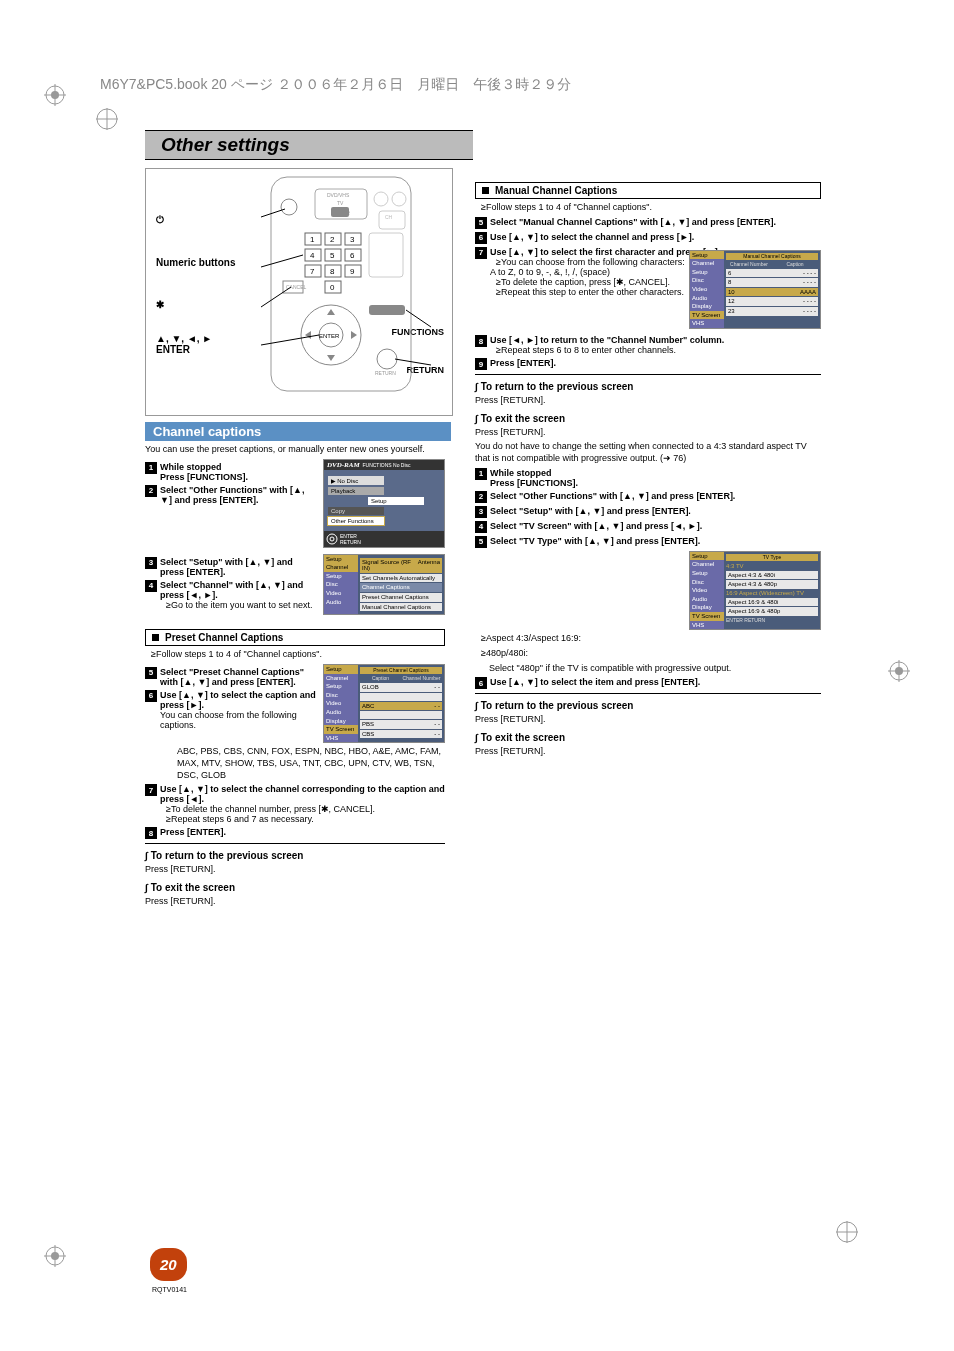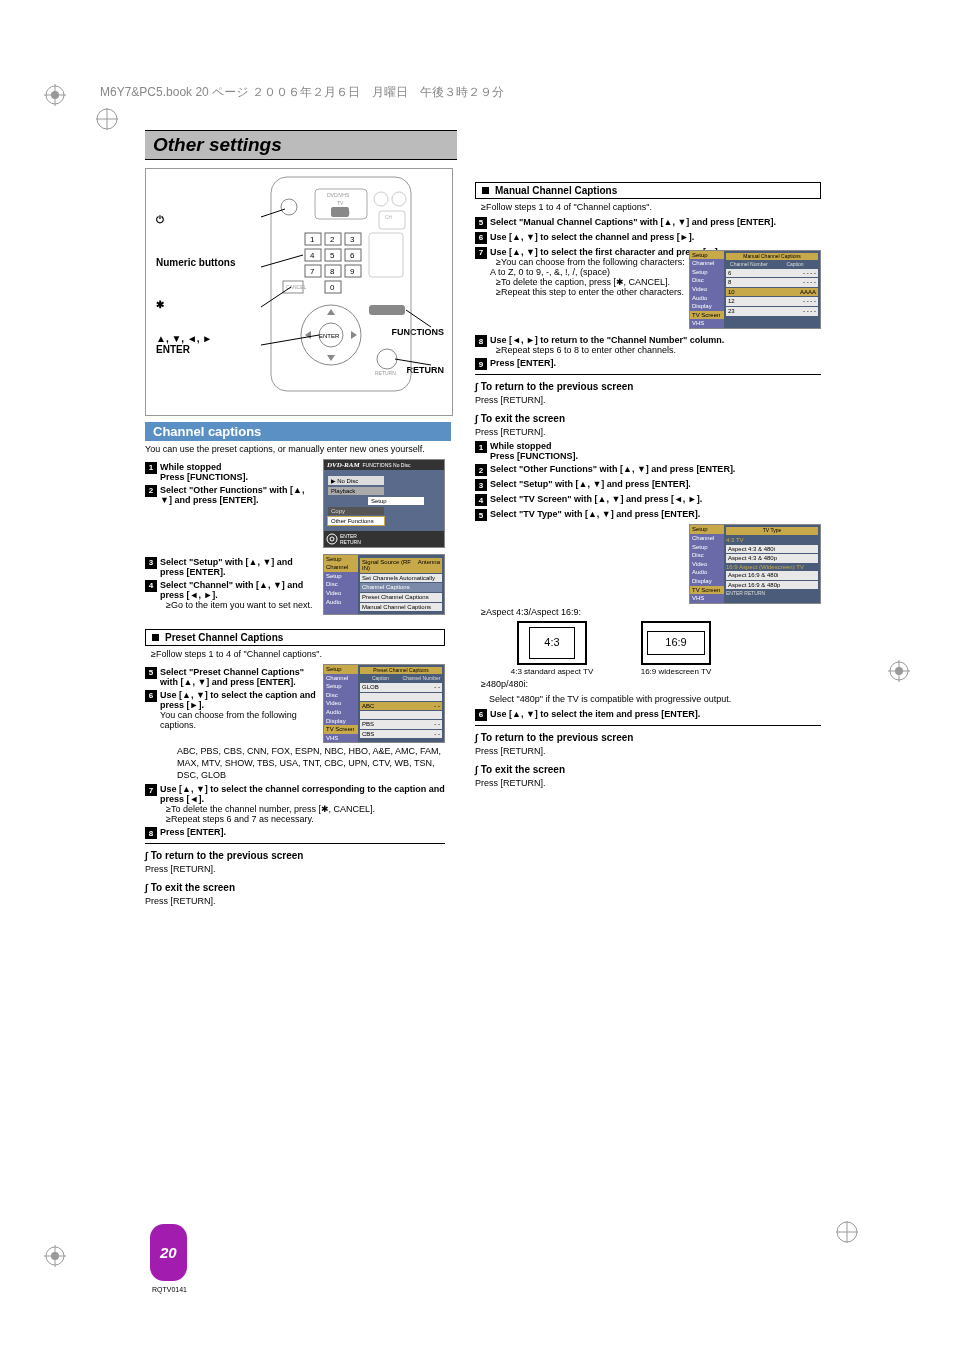--- a/index.html
+++ b/index.html
@@ -1,36 +1,36 @@
 <!DOCTYPE html>
 <html><head>
 <meta charset="utf-8">
 <style>
   body{margin:0;font-family:Arial,Helvetica,sans-serif;font-size:9px;color:#000;background:#fff}
   .page{width:954px;height:1351px;position:relative;margin:0 auto;background:#fff}
-  .print-header{position:absolute;left:100px;top:84px;font-size:12px;color:#888}
+  .print-header{position:absolute;left:100px;top:76px;font-size:14px;color:#888}
   .reg-mark{position:absolute;width:22px;height:22px}
   .content{position:absolute;left:145px;top:130px;width:700px}
-  .main-title{background:#bbb;color:#000;font-size:19px;font-weight:bold;font-style:italic;padding:3px 8px;margin-bottom:8px;border-top:1px solid #000;border-bottom:1px solid #000;width:296px}
+  .main-title{background:#bbb;color:#000;font-size:19px;font-weight:bold;font-style:italic;padding:3px 16px;margin-bottom:8px;border-top:1px solid #000;border-bottom:1px solid #000;width:296px}
   .cols{display:flex;gap:30px}
   .col-l{width:300px}
   .col-r{width:346px}
   .section-bar{background:#5b90c4;color:#fff;font-size:13px;font-weight:bold;padding:2px 8px;margin-top:6px;width:290px}
   p{margin:3px 0;line-height:1.3}
   .bold{font-weight:bold}
   .num-box{display:inline-flex;width:12px;height:12px;background:#000;color:#fff;font-size:8px;font-weight:bold;align-items:center;justify-content:center;margin-right:3px;flex-shrink:0}
   .step{display:flex;align-items:flex-start;margin:3px 0}
   .step-body{flex:1}
   .bullet{margin-left:14px;text-indent:-8px}
   .bullet::before{content:"≥"}
   .sub-hdr{border:1px solid #000;padding:2px 6px;font-weight:bold;font-size:10px;display:flex;align-items:center;margin-top:14px;margin-bottom:2px}
   .sq{display:inline-block;width:7px;height:7px;background:#000;margin-right:6px}
   .sq-line{font-weight:bold;font-size:10px;margin-top:6px}
   .sq-line::before{content:"∫";font-weight:bold;margin-right:3px}
-  .page-num{position:absolute;left:150px;bottom:70px;background:#a21caf;color:#fff;font-size:15px;font-style:italic;font-weight:bold;padding:20px 10px;border-radius:14px}
+  .page-num{position:absolute;left:150px;bottom:70px;background:#c2410c;color:#fff;font-size:15px;font-style:italic;font-weight:bold;padding:8px 10px;border-radius:14px}
   .page-code{position:absolute;left:152px;bottom:58px;font-size:7px}
   .remote-box{border:1px solid #999;padding:8px;width:290px;height:230px;position:relative;margin-bottom:6px}
   .remote-label{position:absolute;font-size:10px;font-weight:bold}
   .remote-svg{position:absolute;left:115px;top:6px;width:170px;height:218px}
   .osd{border:1px solid #888;font-size:6px;line-height:1.1;background:#fff}
   .osd .body{display:flex}
   .osd .sidebar{background:#6a6aa8;color:#fff;width:34px}
   .osd .sidebar div{padding:1px 2px}
   .osd .sidebar .act{background:#c7a94a;color:#000}
   .osd .main{flex:1;background:#4a5c7a;color:#fff;padding:2px}
@@ -377,20 +377,21 @@
         <div class="step">
             <span class="num-box">9</span>
             <div class="step-body bold">Press [ENTER].</div>
           </div>
         <hr class="thin">
         <div class="sq-line">To return to the previous screen</div>
         <p>Press [RETURN].</p>
         <div class="sq-line">To exit the screen</div>
         <p>Press [RETURN].</p>
 
+        <p>You do not have to change the setting when connected to a 4:3 standard aspect TV that is not compatible with progressive output. (➜ 76)</p>
         <div class="step">
             <span class="num-box">1</span>
             <div class="step-body"><span class="bold">While stopped</span><br><span class="bold">Press [FUNCTIONS].</span></div>
           </div>
         <div class="step">
             <span class="num-box">2</span>
             <div class="step-body bold">Select "Other Functions" with [▲, ▼] and press [ENTER].</div>
           </div>
         <div class="step">
             <span class="num-box">3</span>
@@ -427,30 +428,20 @@
                 <div style="color:#c7a94a;margin:1px 0">16:9 Aspect (Widescreen) TV</div>
                 <div class="item">Aspect 16:9 &amp; 480i</div>
                 <div class="item">Aspect 16:9 &amp; 480p</div>
                 <div style="font-size:5px;color:#ddd;margin-top:2px">ENTER RETURN</div>
               </div>
             </div>
           </div>
         </div>
 
         <p class="bullet">Aspect 4:3/Aspect 16:9:</p>
-        <div style="display:flex;margin-left:30px">
-          <div style="text-align:center">
-            <div class="aspect-box inner43"><div class="aspect-label">4:3</div></div>
-            <div class="caption-sm">4:3 standard aspect TV</div>
-          </div>
-          <div style="text-align:center;margin-left:30px">
-            <div class="aspect-box inner169"><div class="aspect-label">16:9</div></div>
-            <div class="caption-sm">16:9 widescreen TV</div>
-          </div>
-        </div>
         <p class="bullet">480p/480i:</p>
         <p style="margin-left:14px">Select "480p" if the TV is compatible with progressive output.</p>
         <div class="step">
             <span class="num-box">6</span>
             <div class="step-body bold">Use [▲, ▼] to select the item and press [ENTER].</div>
           </div>
         <hr class="thin">
         <div class="sq-line">To return to the previous screen</div>
         <p>Press [RETURN].</p>
         <div class="sq-line">To exit the screen</div>

